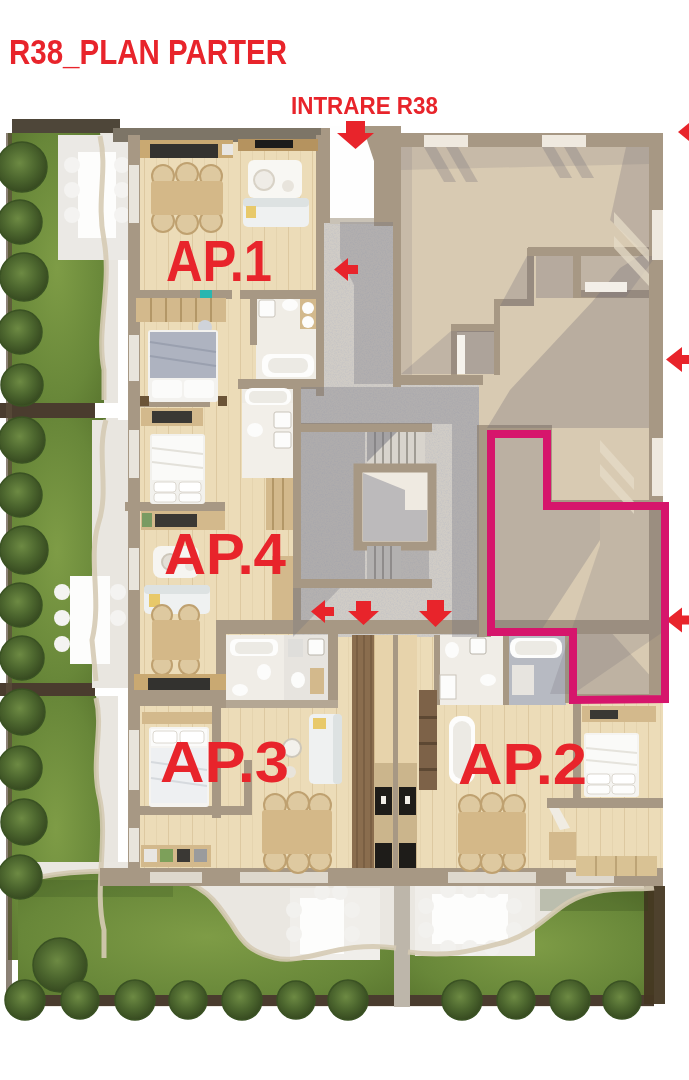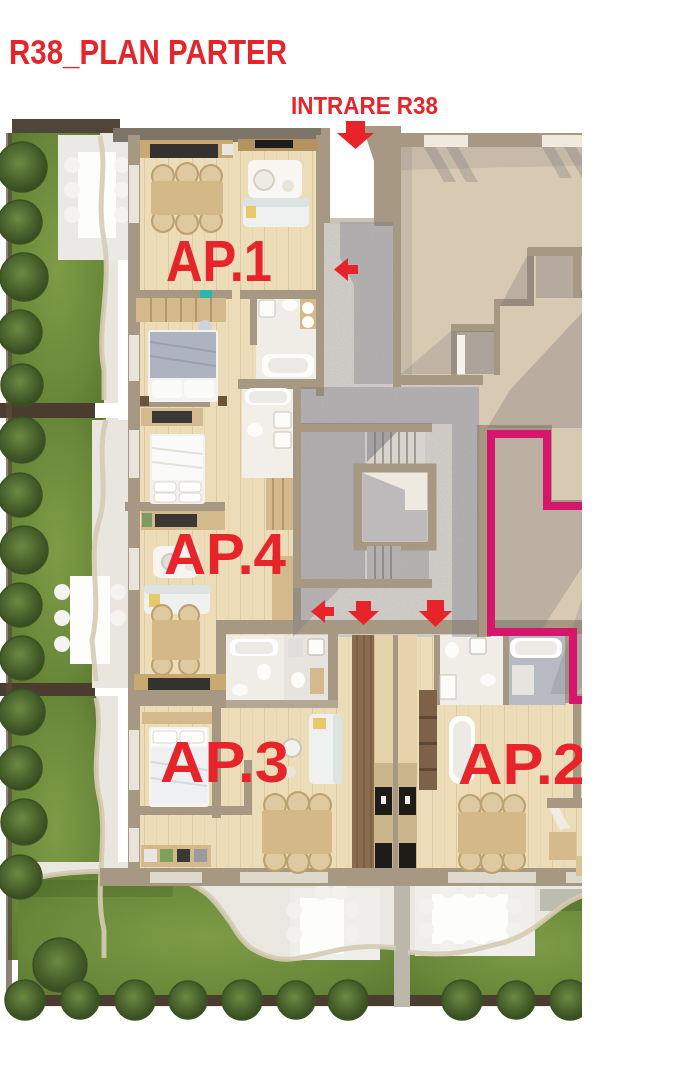--- a/index.html
+++ b/index.html
@@ -1,16 +1,16 @@
 <!DOCTYPE html>
 <html><head>
 <meta charset="utf-8">
 <style>
 html,body{margin:0;padding:0;background:#fff;}
-#wrap{position:relative;width:582px;height:1080px;overflow:hidden;font-family:"Liberation Sans",sans-serif;}
+#wrap{position:relative;width:689px;height:1080px;overflow:hidden;font-family:"Liberation Sans",sans-serif;}
 </style>
 </head>
 <body>
 <div id="wrap">
 <svg width="689" height="1080" viewBox="0 0 689 1080">
 <defs>
 <filter id="speck" x="0" y="0" width="100%" height="100%">
   <feTurbulence type="fractalNoise" baseFrequency="0.75" numOctaves="3" seed="7" result="n"></feTurbulence>
   <feColorMatrix in="n" type="matrix" values="0 0 0 0 0.52 0 0 0 0 0.52 0 0 0 0 0.55 1.4 0 0 0 -0.55" result="dots"></feColorMatrix>
   <feComposite in="dots" in2="SourceAlpha" operator="in" result="clip"></feComposite>

